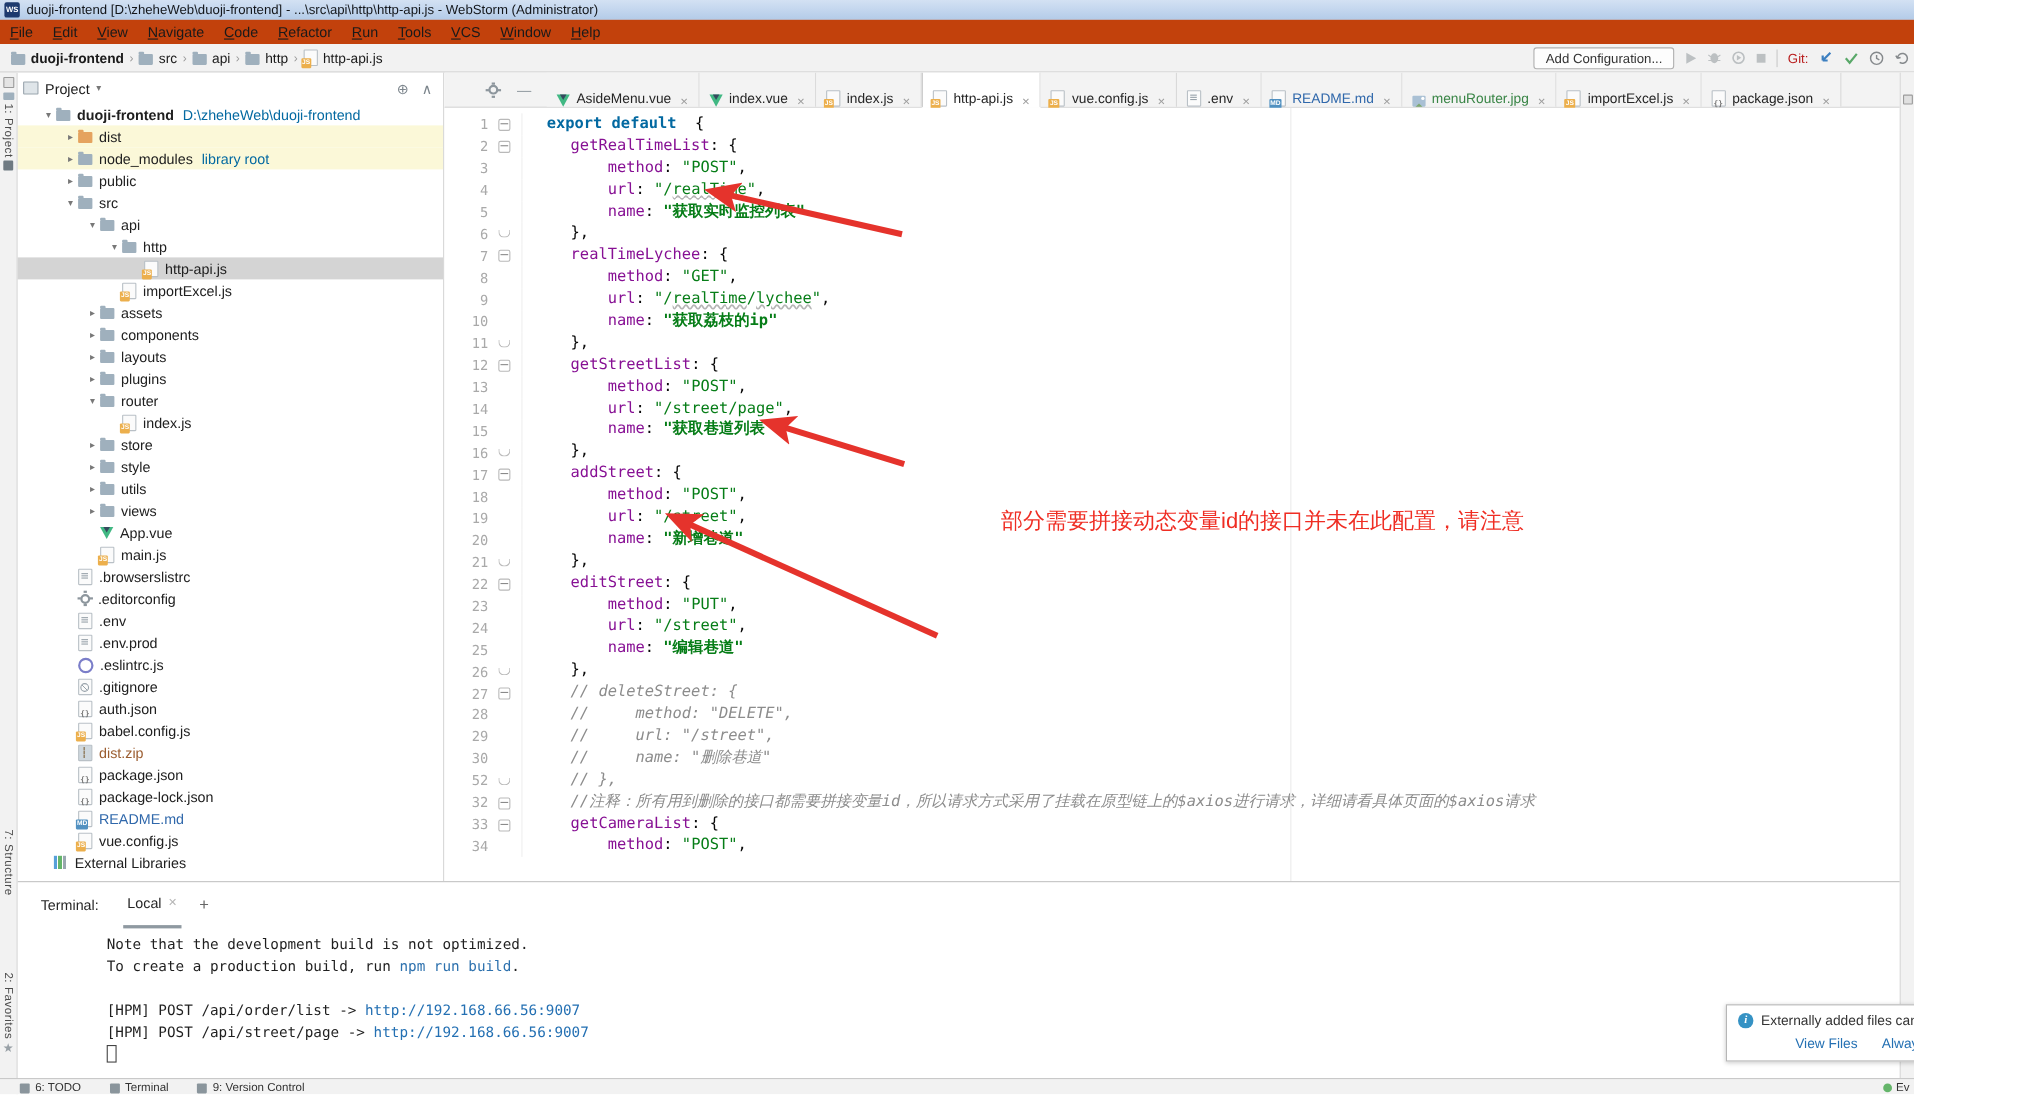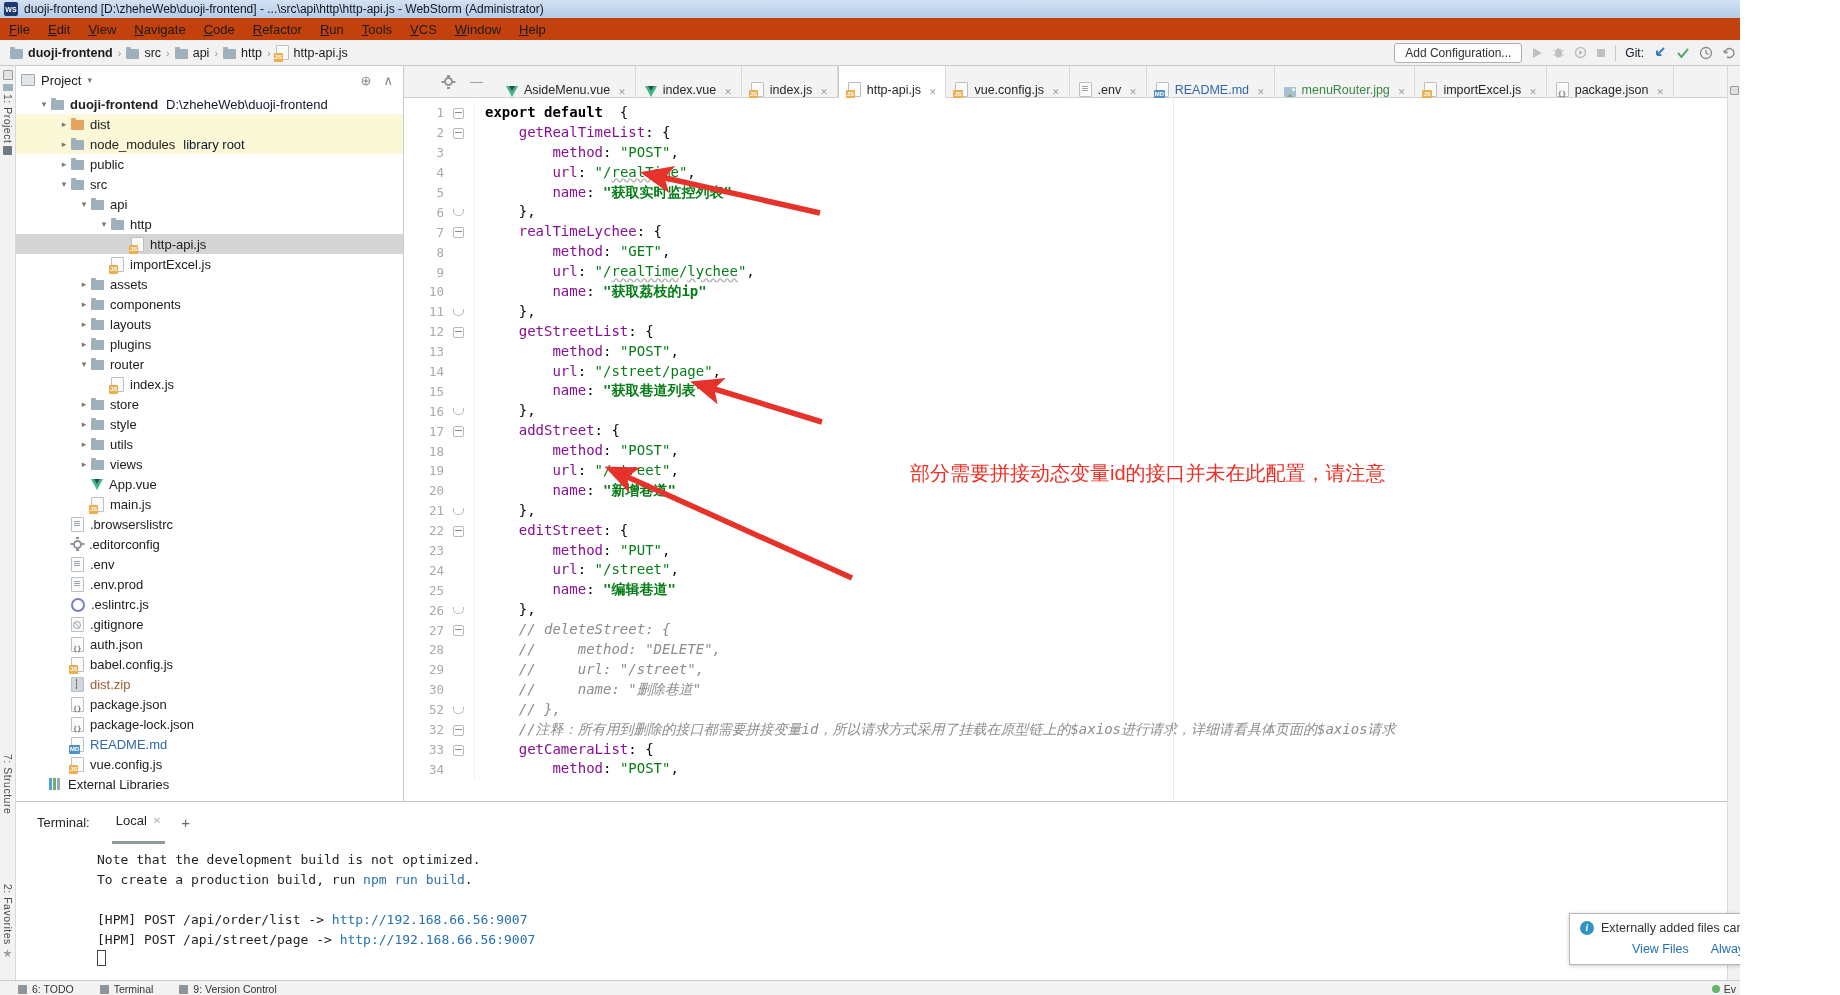--- a/index.html
+++ b/index.html
@@ -22,21 +22,21 @@
   
   #toolbarrow{position:absolute;left:0;top:40px;right:0;height:25px;background:#f2f2f2;
     border-bottom:1px solid #c9c9c9;display:flex;align-items:center;font-size:12.5px;}
   #breadcrumb{display:flex;align-items:center;gap:5px;padding-left:10px;}
   .bc-item{display:flex;align-items:center;gap:5px;}
   .bc-sep{color:#9a9a9a;font-size:11px;}
   .bc-bold{font-weight:bold;}
   #toolbar-right{position:absolute;right:4px;top:0;height:25px;display:flex;align-items:center;gap:9px;}
   .tb-btn{border:1px solid #b0b0b0;border-radius:3px;background:#fdfdfd;padding:2px 10px;font-size:12px;color:#333;}
   .tb-sep{width:1px;height:16px;background:#c9c9c9;}
-  .git-label{font-size:12px;color:#0f172a;}
+  .git-label{font-size:12px;color:#b91c1c;}
 
   
   .ico{display:inline-block;position:relative;flex:none;}
   .ic-folder,.ic-folderex{width:13px;height:10px;background:#9fb0bd;border-radius:1px;margin-top:2px;}
   .ic-folder::before,.ic-folderex::before{content:'';position:absolute;top:-2px;left:0;width:5px;height:2px;background:inherit;border-radius:1px 1px 0 0;}
   .ic-folderex{background:#e5a35f;}
   .ic-vue{width:0;height:0;border-left:6px solid transparent;border-right:6px solid transparent;border-top:11px solid #41b883;}
   .ic-vue::after{content:'';position:absolute;left:-3px;top:-11px;border-left:3px solid transparent;border-right:3px solid transparent;border-top:5.5px solid #35495e;}
   .icf{width:11px;height:13px;background:#fbfbfb;border:1px solid #b9c0c6;border-radius:1px;}
   .ic-js::after{content:'JS';position:absolute;bottom:-3px;left:-3px;background:#ecaf4c;color:#fff;
@@ -78,40 +78,40 @@
   .ph-tab{width:12px;height:10px;border:1px solid #9aa5ad;border-radius:1px;background:#dfe5e9;}
   .ph-caret{color:#777;font-size:9px;}
   .ph-icons{margin-left:auto;display:flex;align-items:center;gap:12px;padding-right:10px;color:#7d868d;font-size:13px;}
   #tree{flex:1;overflow:hidden;font-size:13px;}
   .tree-row{height:20px;display:flex;align-items:center;white-space:nowrap;}
   .tree-row.sel{background:#d4d4d4;}
   .tree-row.hl{background:#fbf8d8;}
   .chev{width:14px;min-width:14px;color:#787878;font-size:9px;text-align:center;}
   .tree-label{margin-left:6px;color:#202020;}
   .tree-label.bold{font-weight:bold;}
-  .tree-sub{margin-left:8px;color:#0f172a;}
+  .tree-sub{margin-left:8px;color:#0369a1;}
 
   
   #editorcol{flex:1;display:flex;flex-direction:column;overflow:hidden;background:#fff;}
   #tabbar{height:31px;min-height:31px;background:#f3f3f3;border-bottom:1px solid #d0d0d0;display:flex;align-items:stretch;font-size:12.5px;}
   #tabbar-lead{display:flex;align-items:center;gap:16px;padding:0 14px 0 38px;}
   .lead-dash{color:#8d969d;font-size:13px;}
   .tab{display:flex;align-items:flex-end;gap:6px;padding:0 9px;border-right:1px solid #d9d9d9;color:#262626;background:#f3f3f3;}
   .tab.active{background:#fff;border-left:1px solid #c9c9c9;margin-bottom:-1px;border-bottom:1px solid #fff;}
   .tab-close{color:#9e9e9e;font-size:9px;margin-left:2px;}
   #editorbody{flex:1;position:relative;background:#fff;overflow:hidden;padding-top:5px;}
   #wrapguide{position:absolute;left:769px;top:0;bottom:0;width:1px;background:#ececec;}
   .cl{display:flex;height:19.9px;align-items:center;}
   .ln{width:40px;min-width:40px;text-align:right;color:#a9a9a9;font:12.5px "DejaVu Sans Mono",monospace;}
   .foldcol{width:30px;min-width:30px;height:100%;position:relative;border-right:1px solid #efefef;}
   .fm-open{position:absolute;left:9px;top:5px;width:9px;height:9px;border:1px solid #b9b9b9;border-radius:2px;background:#fff;}
   .fm-open::after{content:'';position:absolute;left:1px;right:1px;top:3px;height:1px;background:#8a8a8a;}
   .fm-close{position:absolute;left:9px;top:7px;width:9px;height:6px;border:1px solid #bbb;border-top:none;border-radius:0 0 5px 5px;}
   .codetext{font:14px/19.9px "DejaVu Sans Mono",monospace;white-space:pre;padding-left:10px;color:#080808;}
-  .sk{color:#000000;font-weight:bold;}
+  .sk{color:#0369a1;font-weight:bold;margin-left:12px;}
   .sp{color:#871094;}
   .ss{color:#067d17;}
   .sb{color:#067d17;font-weight:bold;}
   .sc{color:#8c8c8c;font-style:italic;}
   .sn{color:#080808;}
   .ty{text-decoration:underline;text-decoration-style:wavy;text-decoration-color:#b5b5b5;}
 
   
   #annotation-text{position:absolute;left:910px;top:460px;font-size:20px;color:#ef2d23;z-index:30;white-space:nowrap;}
   #arrows{position:absolute;left:0;top:0;width:1840px;height:995px;pointer-events:none;z-index:29;}

